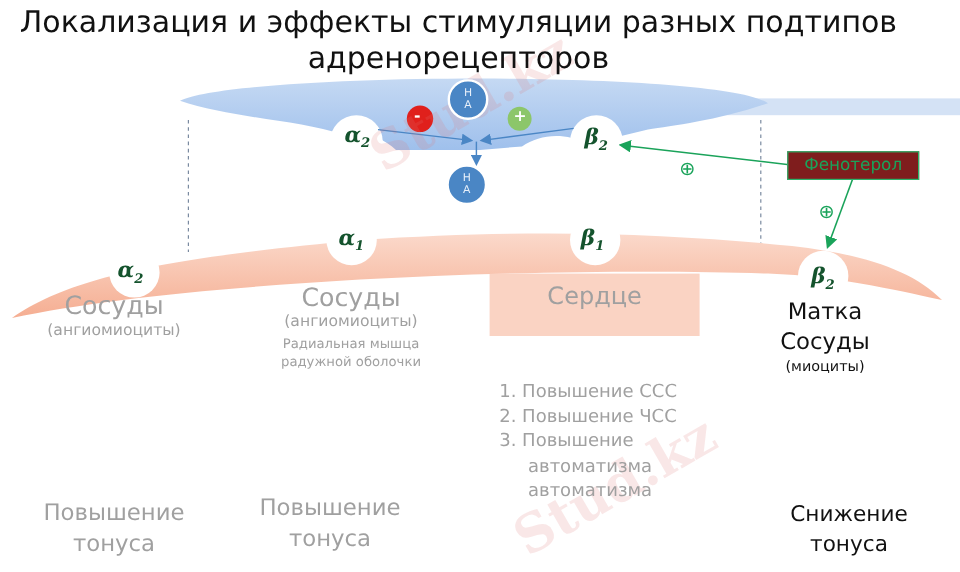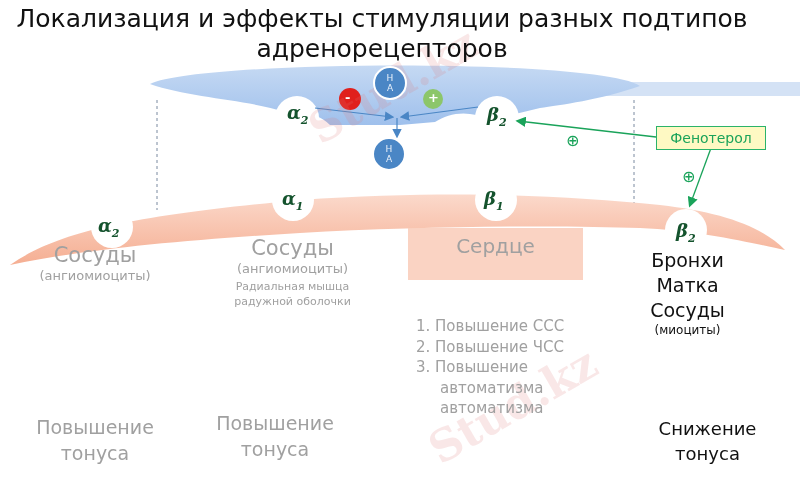--- a/index.html
+++ b/index.html
@@ -5,21 +5,21 @@
   html,body{margin:0;padding:0;background:#fff;}
   body{width:800px;height:477px;position:relative;overflow:hidden;font-family:"DejaVu Sans",sans-serif;}
   .abs{position:absolute;}
   .title{left:0;width:764px;text-align:center;font-size:25px;color:#111;line-height:30px;top:4px;}
   svg.bg{position:absolute;left:0;top:0;}
   .greek{font-family:"DejaVu Serif",serif;font-style:italic;font-weight:bold;font-size:18px;color:#14532d;}
   .greek sub{font-size:11px;}
   .grey{color:#a0a0a0;text-align:center;}
   .black{color:#111;text-align:center;}
   .na{width:30px;height:30px;border-radius:50%;background:#4a86c5;color:#e8f0fa;font-size:9px;line-height:10px;text-align:center;display:flex;flex-direction:column;justify-content:center;border:2px solid #fff;}
-  .fen{left:656px;top:126px;width:108px;height:22px;border:1.5px solid #2bb36a;color:#1aa35a;font-size:14px;text-align:center;line-height:22px;background:#fef9c3;}
+  .fen{left:656px;top:126px;width:108px;height:22px;border:1.5px solid #2bb36a;color:#1aa35a;font-size:14px;text-align:center;line-height:22px;background:#7f1d1d;}
   .wm{color:rgba(220,120,120,0.18);font-family:"DejaVu Serif",serif;font-weight:bold;font-size:44px;transform:rotate(-30deg);white-space:nowrap;}
 </style>
 </head>
 <body>
 
 <svg class="bg" width="800" height="477">
   <defs>
     <linearGradient id="blueg" x1="0" y1="0" x2="0" y2="1">
       <stop offset="0" stop-color="#c5d9f3"></stop>
       <stop offset="1" stop-color="#9fc0ec"></stop>
@@ -119,21 +119,20 @@
 </div>
 <div class="abs" style="left:416px;top:316px;color:#a0a0a0;font-size:15px;line-height:20.5px;">
   <div>1. Повышение ССС</div>
   <div>2. Повышение ЧСС</div>
   <div>3. Повышение</div>
   <div style="padding-left:24px;">автоматизма</div>
   <div style="padding-left:24px;">автоматизма</div>
 </div>
 
 <div class="abs black" style="left:620px;top:248px;width:135px;">
-  <div style="font-size:19px;line-height:25px;">Бронхи</div>
   <div style="font-size:19px;line-height:25px;">Матка</div>
   <div style="font-size:19px;line-height:25px;">Сосуды</div>
   <div style="font-size:12px;">(миоциты)</div>
 </div>
 <div class="abs black" style="left:635px;top:416px;width:145px;font-size:18px;line-height:25px;">
   <div>Снижение</div>
     <div>тонуса</div>
 </div>
 
 </body></html>

